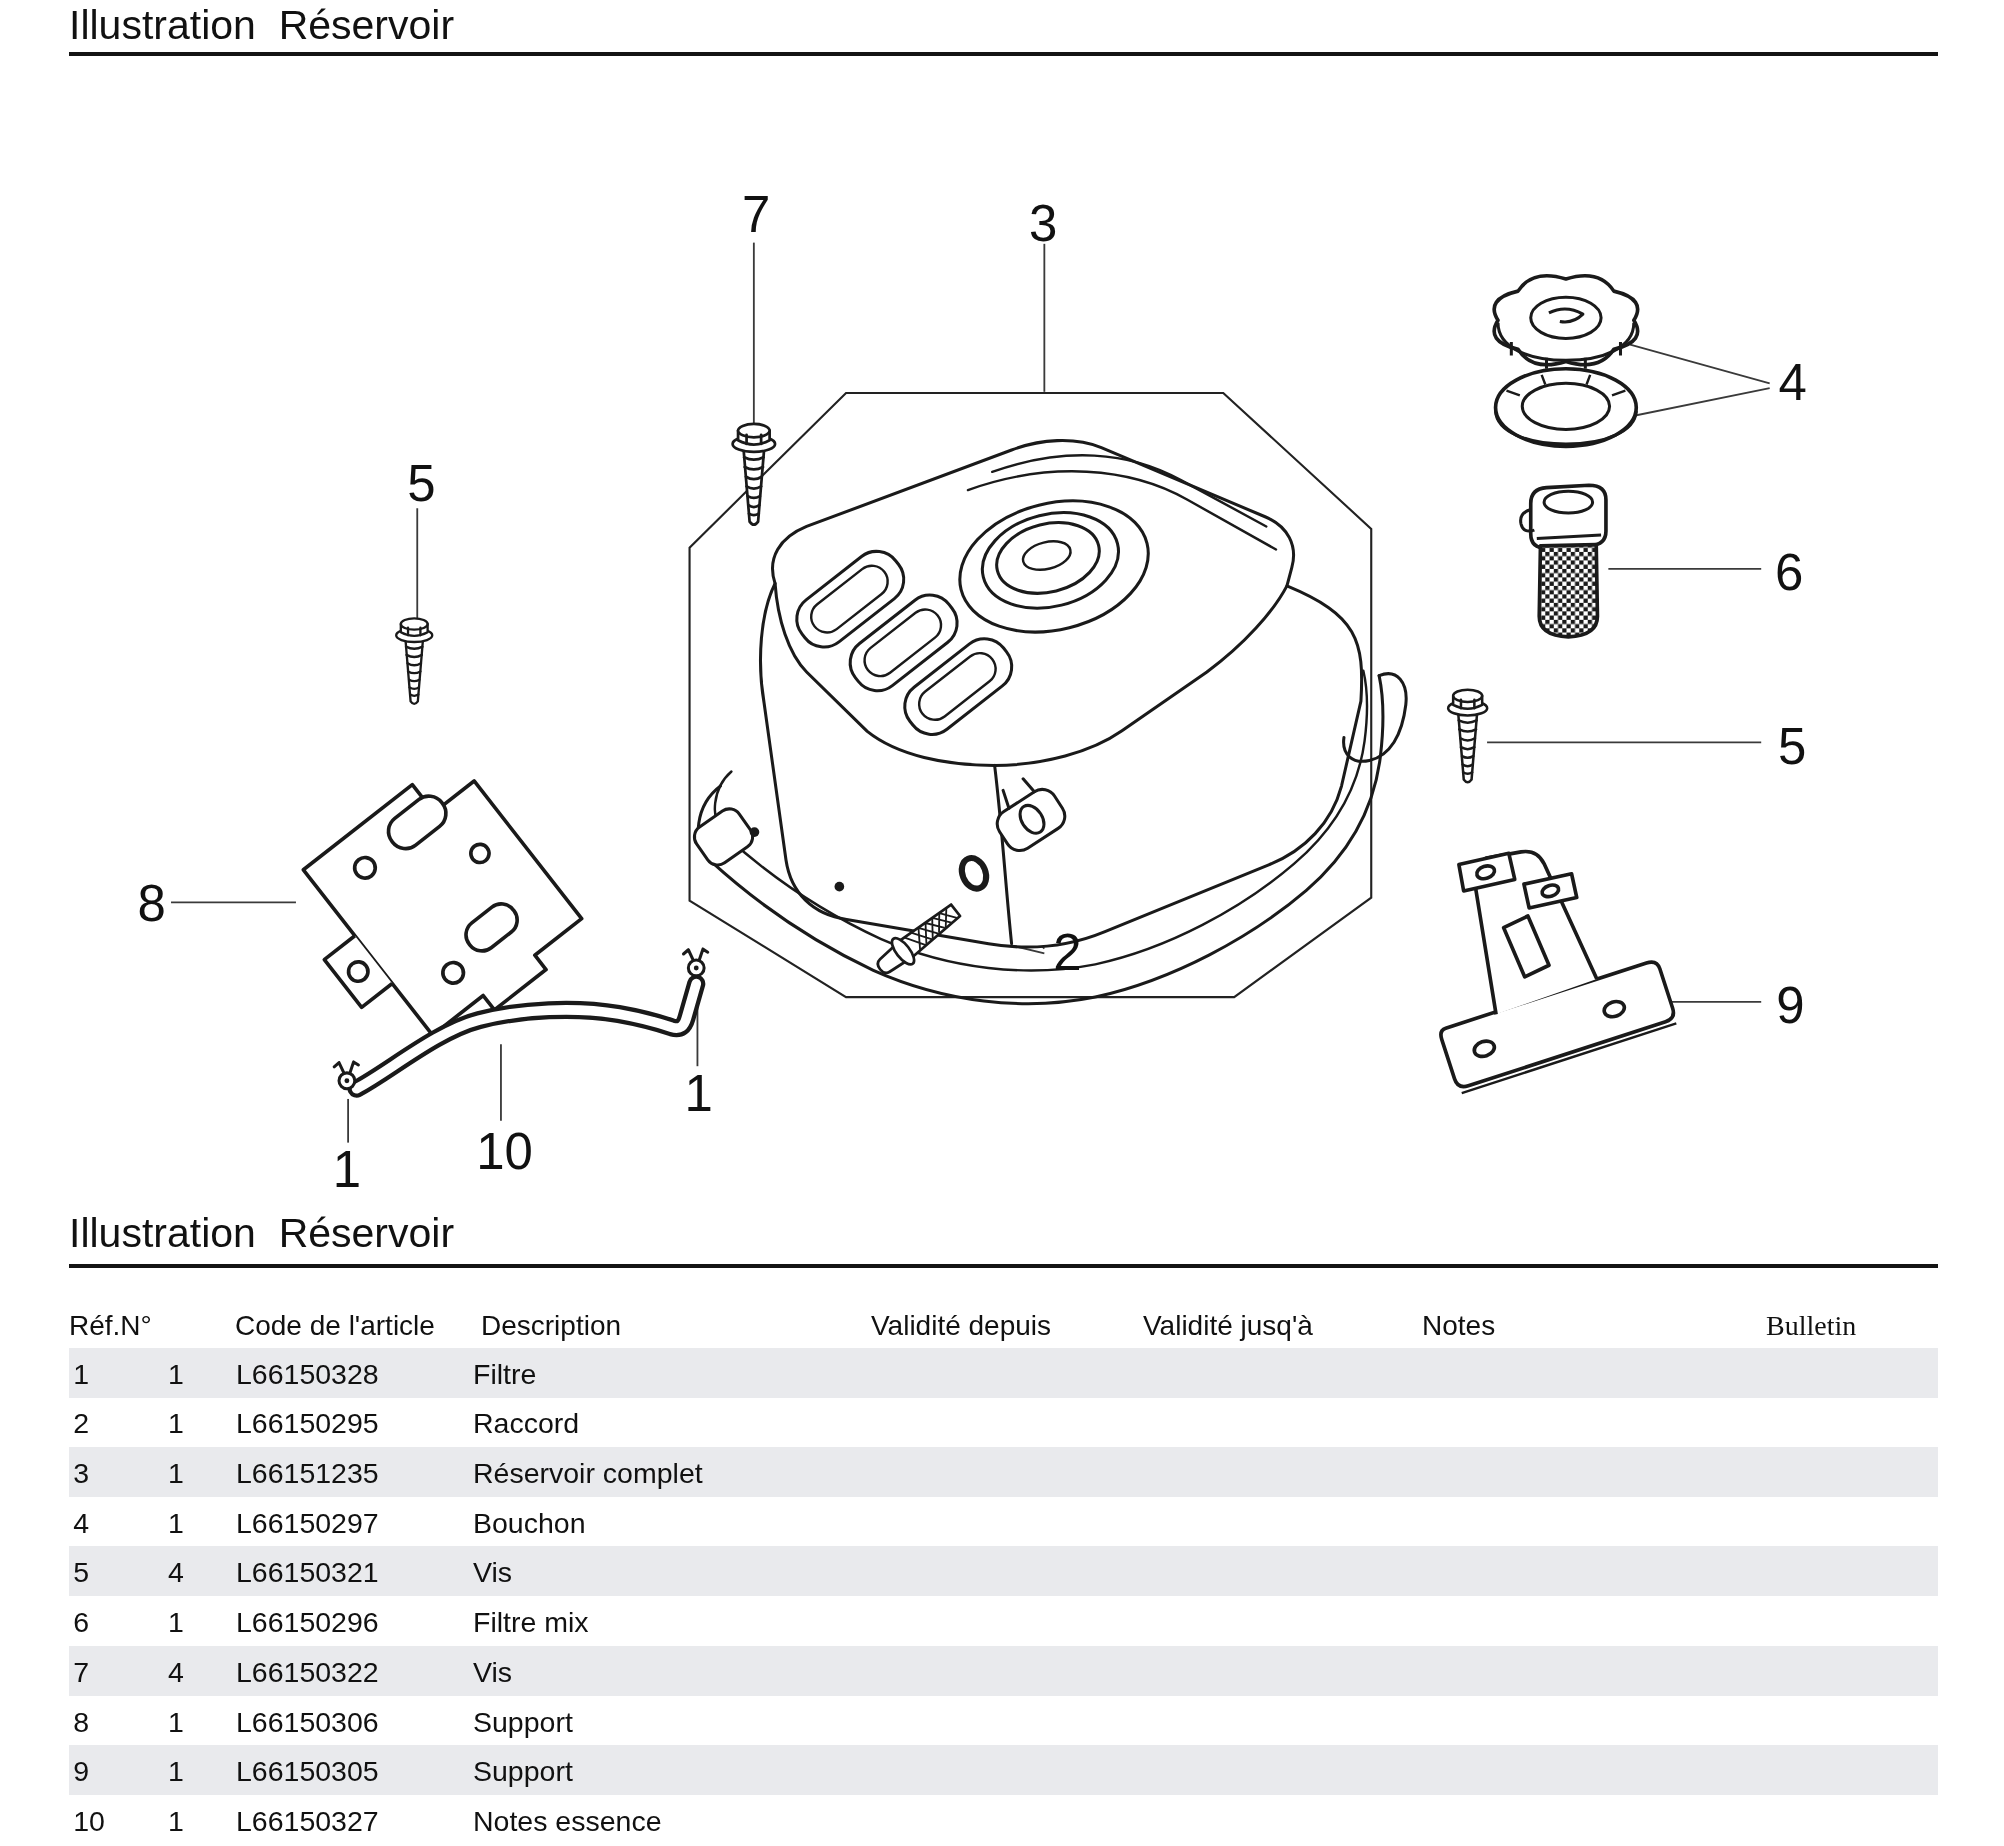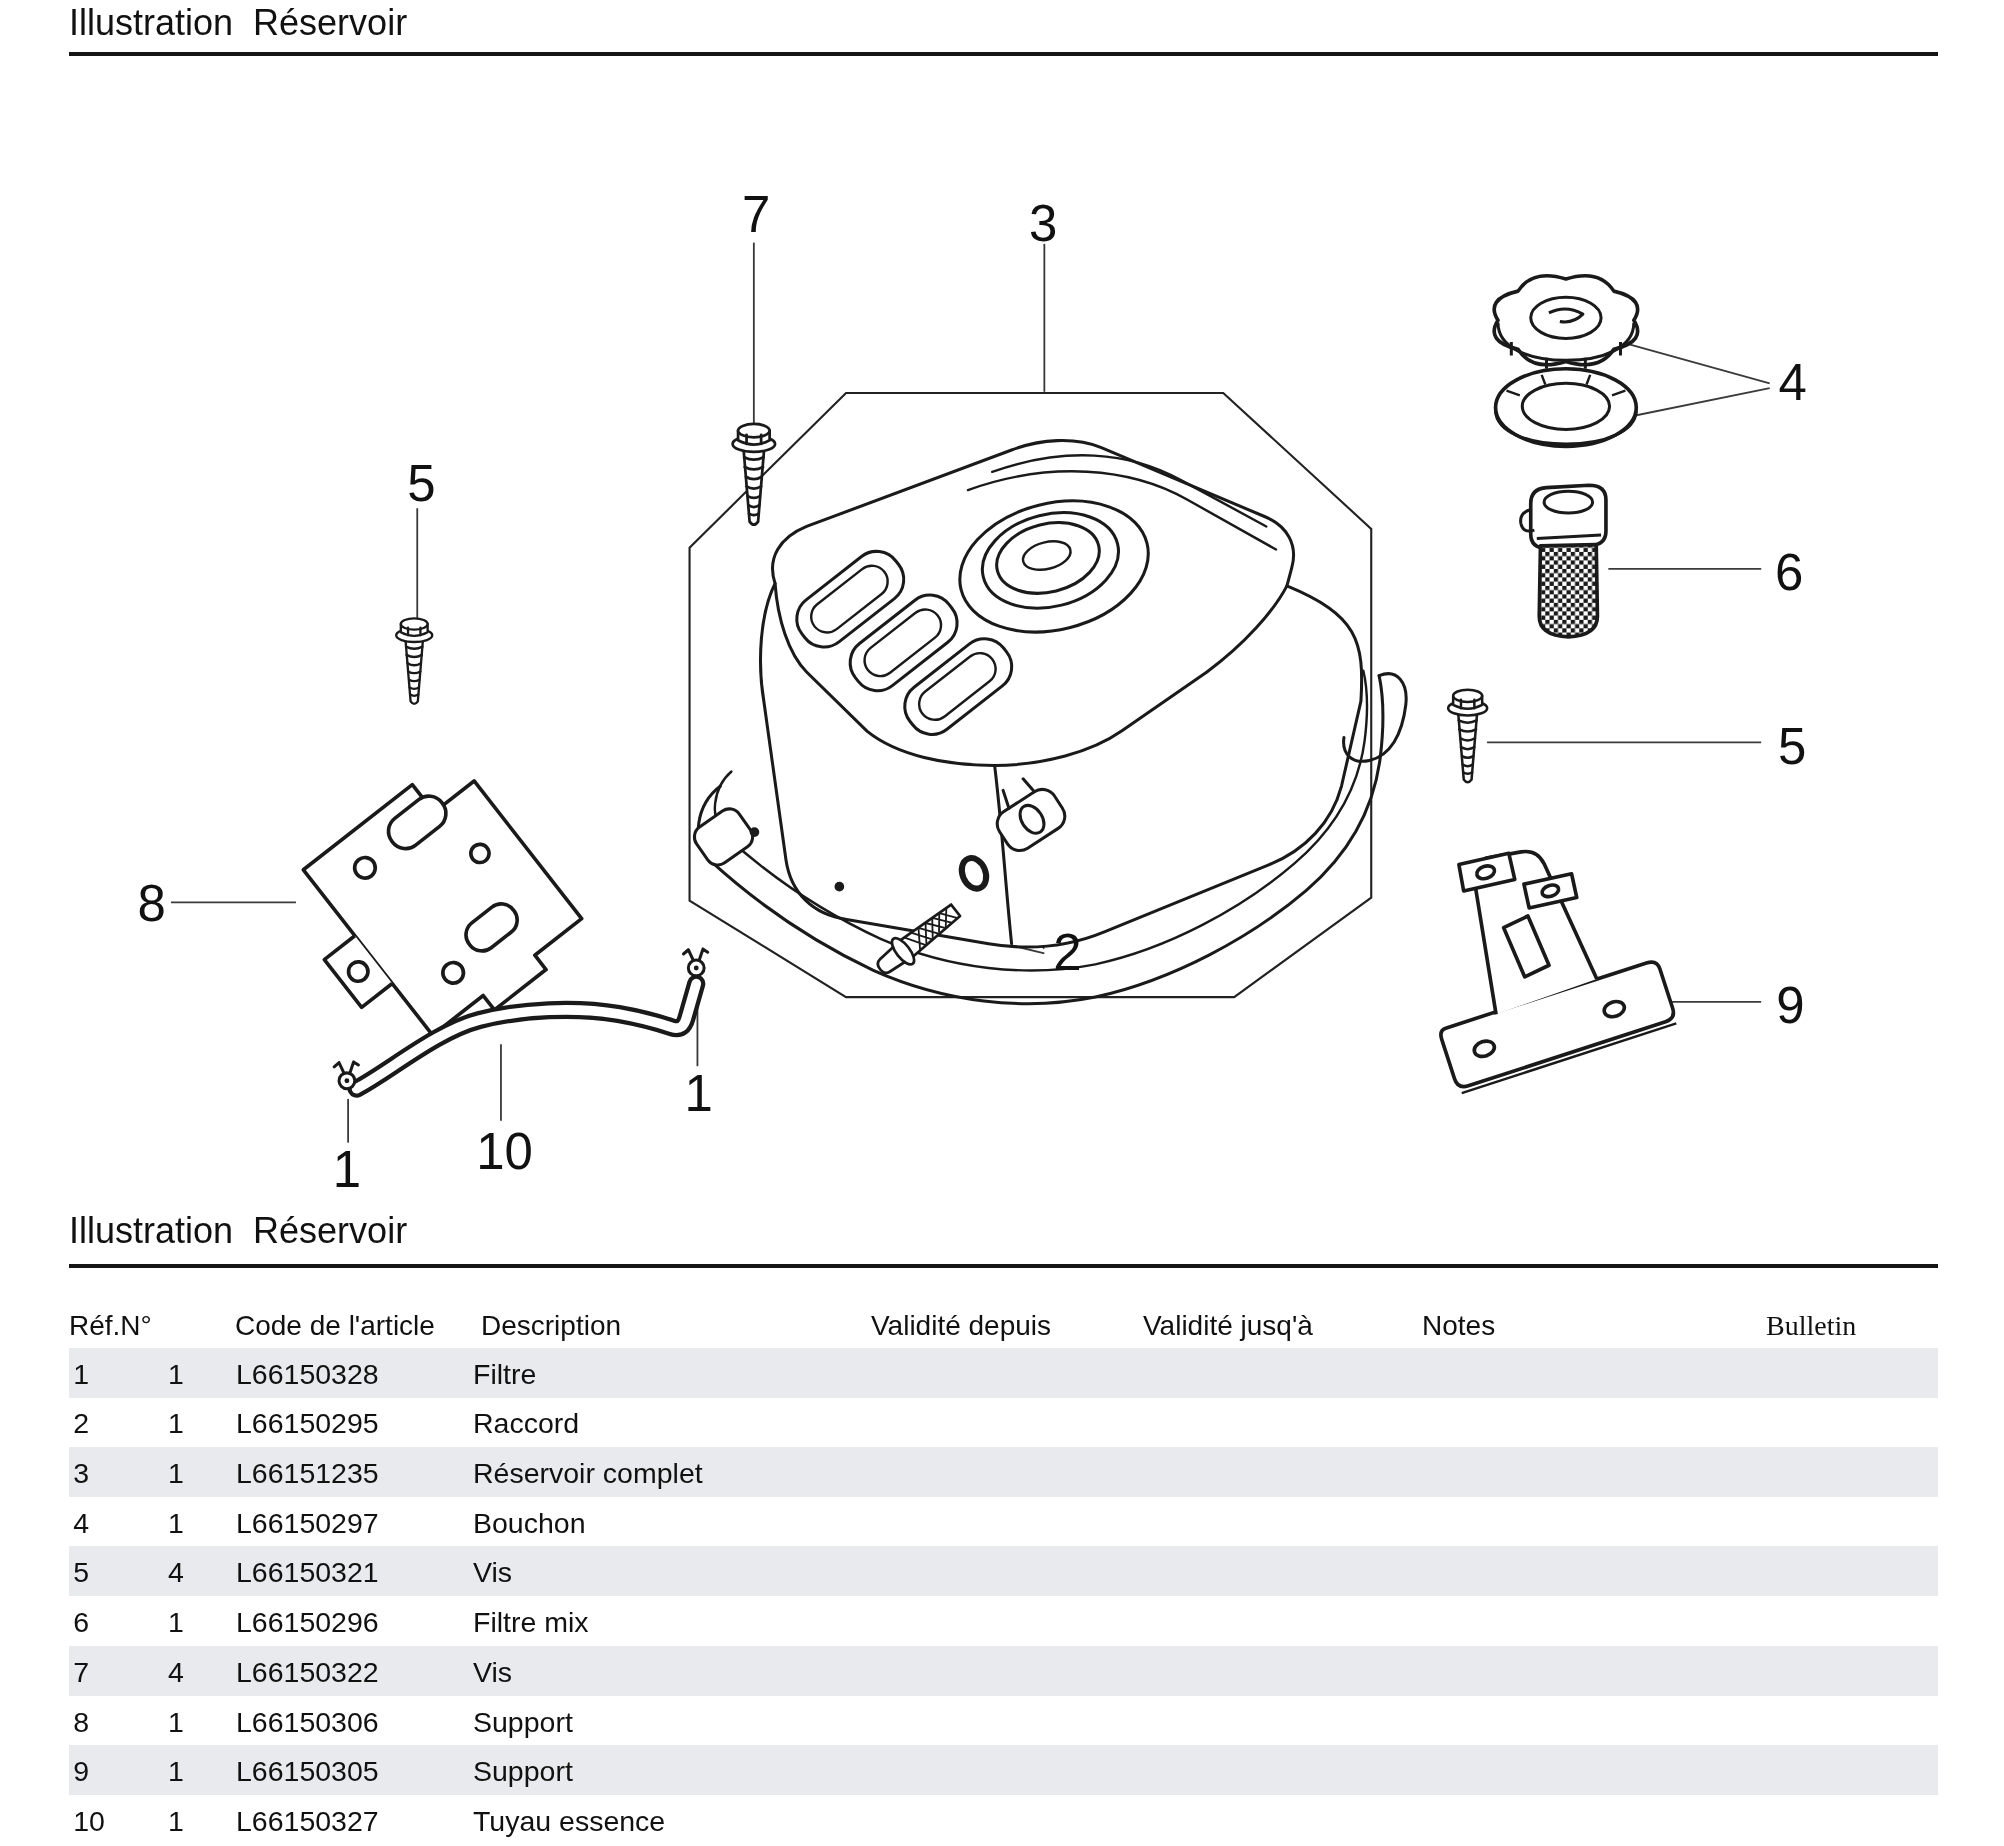--- a/index.html
+++ b/index.html
@@ -1,18 +1,18 @@
 <!DOCTYPE html>
 <html style="font-size:9.7px"><head>
 <meta charset="utf-8">
 <style>
   html,body{margin:0;padding:0;background:#ffffff;}
   #page{position:relative;width:2005px;height:1846px;background:#ffffff;overflow:hidden;
         font-family:"Liberation Sans",sans-serif;color:#1a1a1a;}
-  .title{position:absolute;left:69px;font-size:36px;font-weight:400;letter-spacing:0px;
+  .title{position:absolute;left:69px;font-size:41px;font-weight:400;letter-spacing:0px;
          white-space:pre;color:#111;}
   .rule{position:absolute;left:69px;width:1869px;height:4.2px;background:#141414;}
   .hdr{position:absolute;font-size:28px;color:#111;white-space:pre;}
   .trow{position:absolute;left:69px;width:1869px;height:50px;}
   .trow.alt{background:#e9eaed;}
   .cell{position:absolute;top:10.3px;font-size:28.5px;color:#111;white-space:pre;}
   .c-ref{left:4.2px;}  .c-qty{left:99px;}  .c-code{left:167px;}  .c-desc{left:404px;}
   svg text{font-family:"Liberation Sans",sans-serif;}
   .callout{font-size:84px;fill:#111;}
 </style>
@@ -288,18 +288,18 @@
     <div class="trow alt" style="top:1745px;">
       <span class="cell c-ref">9</span>
       <span class="cell c-qty">1</span>
       <span class="cell c-code">L66150305</span>
       <span class="cell c-desc">Support</span>
     </div>
     <div class="trow" style="top:1795px;">
       <span class="cell c-ref">10</span>
       <span class="cell c-qty">1</span>
       <span class="cell c-code">L66150327</span>
-      <span class="cell c-desc">Tuyau essence</span>
+      <span class="cell c-desc">Notes essence</span>
     </div>
   </div>
 
 </div>
 
 
 </body></html>

